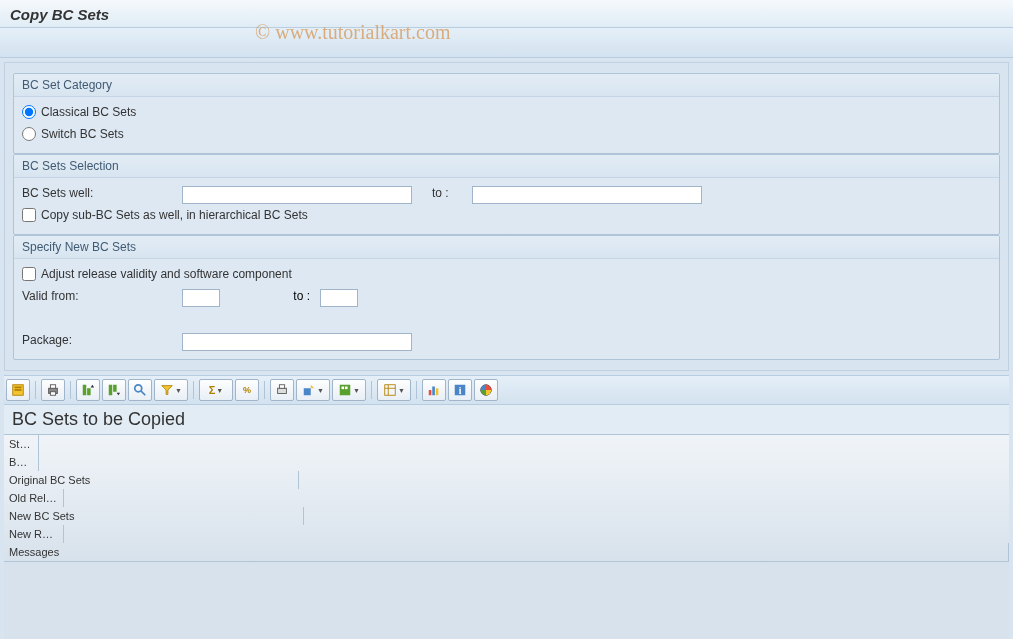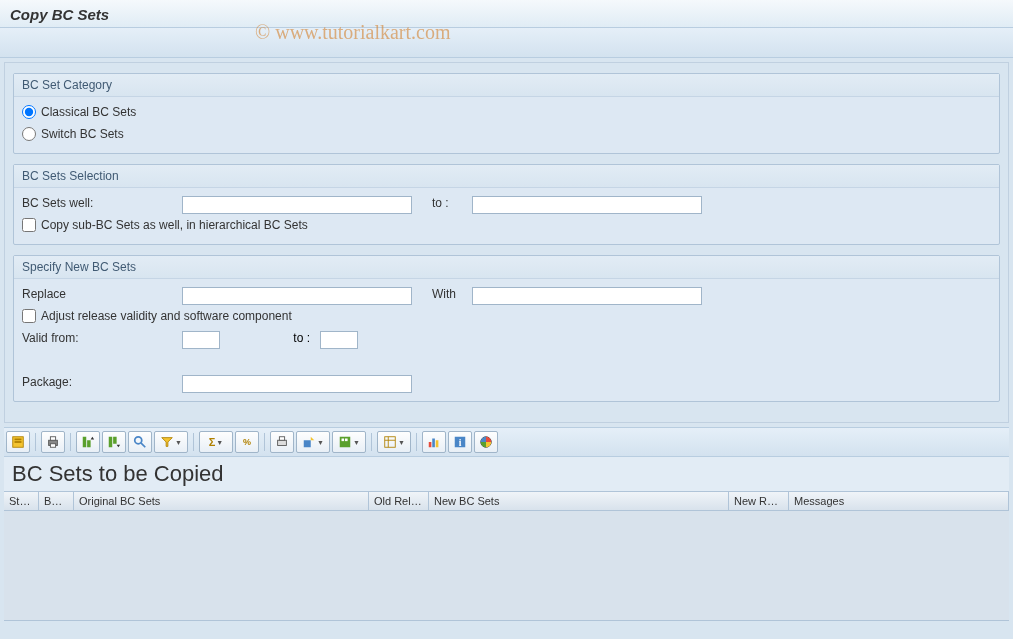--- a/index.html
+++ b/index.html
@@ -35,21 +35,20 @@
     }
     .main-content {
       padding: 10px 8px;
       background: #d8e5f0;
       border: 1px solid #c0d0e0;
       margin: 4px;
     }
     .group-box {
       border: 1px solid #b0c4d8;
       background: #dde8f3;
-      margin-bottom: 10px;
       border-radius: 2px;
     }
     .group-title {
       padding: 4px 8px;
       font-size: 12px;
       color: #405a73;
       border-bottom: 1px solid #c5d5e5;
       background: linear-gradient(to bottom, #e2ecf5 0%, #d8e5f0 100%);
     }
     .group-body {
@@ -133,32 +132,33 @@
     .tbtn svg {
       width: 14px;
       height: 14px;
     }
     .tsep {
       width: 1px;
       background: #b0c4d8;
       margin: 2px 3px;
     }
     .grid-title {
-      font-size: 22px;
+      font-size: 18px;
       color: #333;
       padding: 4px 8px;
       background: #e2ecf5;
       margin: 0 4px;
     }
     .grid-header {
       display: flex;
       background: linear-gradient(to bottom, #f0f4f8 0%, #d8e2ec 100%);
       border-top: 1px solid #b0c4d8;
       border-bottom: 1px solid #b0c4d8;
       margin: 0 4px;
+      flex-direction: column;
     }
     .ghcell {
       border-right: 1px solid #b0c4d8;
       padding: 3px 5px;
       font-size: 11px;
       color: #333;
       white-space: nowrap;
       overflow: hidden;
       text-overflow: ellipsis;
     }
@@ -212,26 +212,20 @@
       <div class="check-row">
         <input type="checkbox" style="">
         <label>Copy sub-BC Sets as well, in hierarchical BC Sets</label>
       </div>
     </div>
   </div>
 
   <div class="group-box">
     <div class="group-title">Specify New BC Sets</div>
     <div class="group-body">
-      <div class="field-row">
-        <span class="field-label">Replace</span>
-        <input type="text" class="input-wide" value="" style="">
-        <span class="field-label-short">With</span>
-        <input type="text" class="input-wide" value="" style="">
-      </div>
       <div class="check-row">
         <input type="checkbox" style="">
         <label>Adjust release validity and software component</label>
       </div>
       <div class="field-row">
         <span class="field-label">Valid from:</span>
         <input type="text" class="input-small" value="" style="">
         <span style="width:100px;text-align:right;padding-right:10px">to :</span>
         <input type="text" class="input-small" value="" style="">
       </div>

